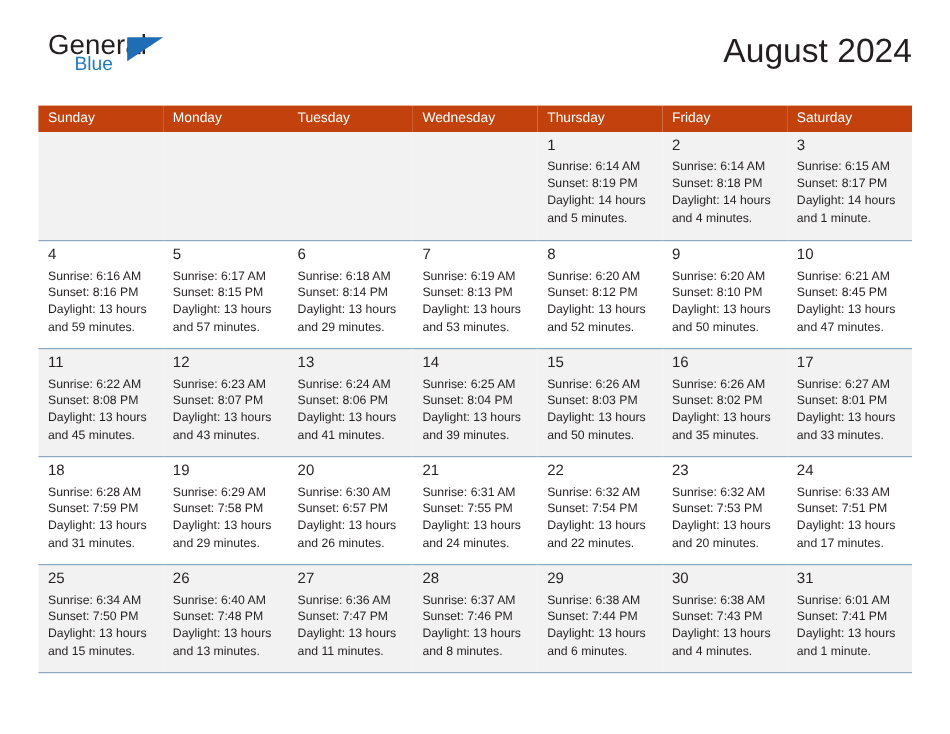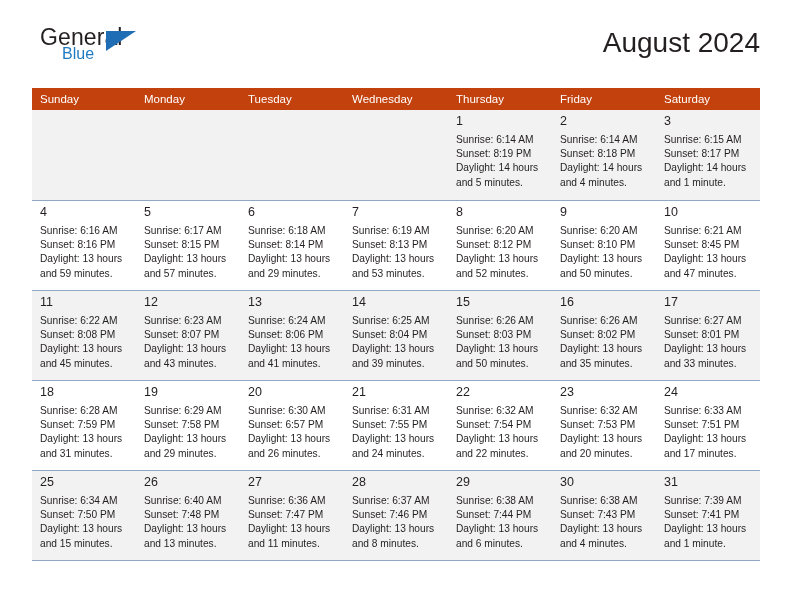--- a/index.html
+++ b/index.html
@@ -526,21 +526,21 @@
                 <div>Sunset: 7:43 PM</div>
                 <div>Daylight: 13 hours</div>
                 <div>and 4 minutes.</div>
               </div>
             </div>
           </td>
           <td>
             <div class="cell-inner">
               <div class="daynum">31</div>
               <div class="info">
-                <div>Sunrise: 7:39 AM</div>
+                <div>Sunrise: 6:01 AM</div>
                 <div>Sunset: 7:41 PM</div>
                 <div>Daylight: 13 hours</div>
                 <div>and 1 minute.</div>
               </div>
             </div>
           </td>
         </tr>
       </tbody>
   </table>
   <div class="bottom-rule"></div>

